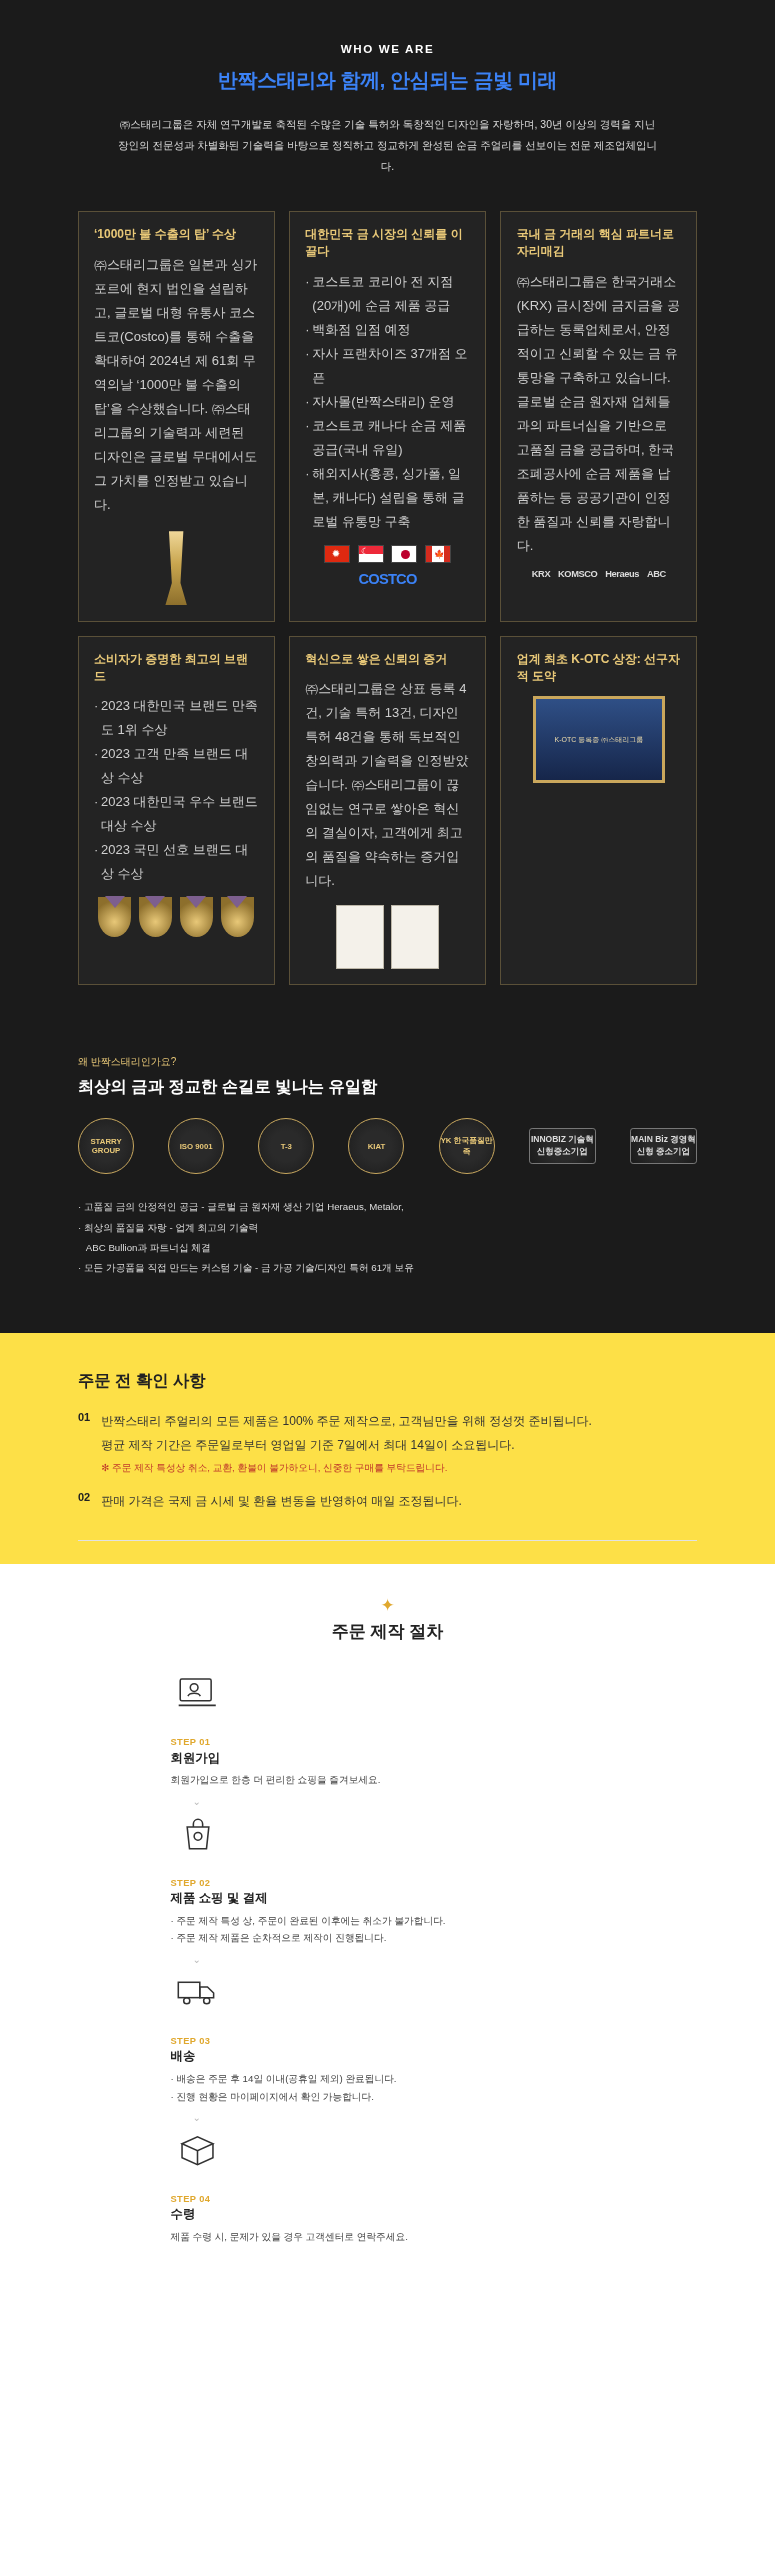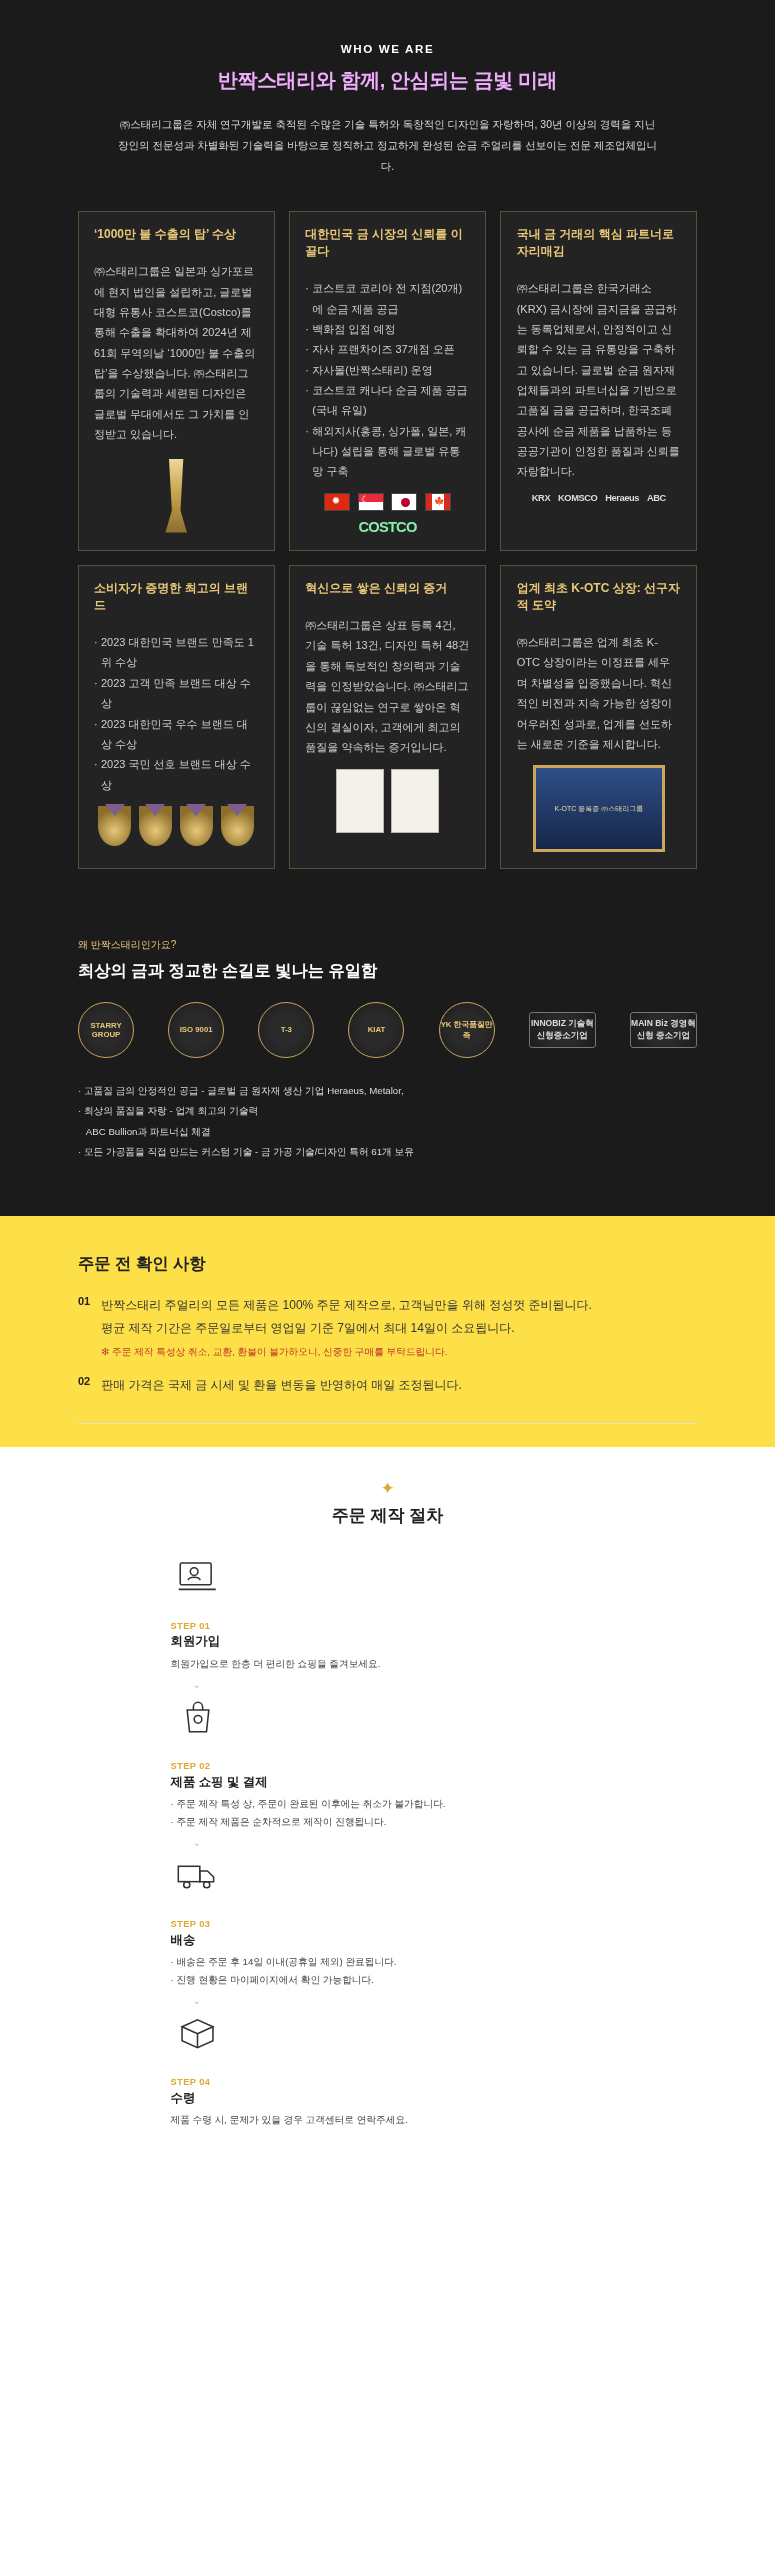--- a/index.html
+++ b/index.html
@@ -18,21 +18,21 @@
   .eyebrow {
     font-size: 11.6px;
     letter-spacing: 1.6px;
     font-weight: bold;
     color: #ffffff;
     margin-bottom: 12.4px;
   }
   .headline {
     font-size: 20px;
     font-weight: bold;
-    color: #f0abfc;
+    color: #3b82f6;
     margin-bottom: 20px;
     letter-spacing: -0.4px;
   }
   .lead {
     font-size: 10.5px;
     line-height: 2.0;
     color: #dddddd;
     max-width: 543px;
     margin: 0 auto 34px auto;
   }
@@ -51,24 +51,23 @@
     position: relative;
     min-height: 147px;
   }
   .card-title {
     font-size: 12px;
     font-weight: bold;
     color: #e8c878;
     margin-bottom: 9.3px;
   }
   .card-body {
-    font-size: 11px;
+    font-size: 13px;
     line-height: 1.85;
     color: #cfcfcf;
-    margin-top: 18px;
   }
   .card-body .bullets { list-style: none; }
   .card-body .bullets li { position: relative; padding-left: 7px; }
   .card-body .bullets li:before {
     content: "·";
     position: absolute;
     left: 0;
     top: 0;
   }
   .card-visual {
@@ -105,21 +104,21 @@
   .flag-jp { background:#fff; }
   .flag-jp:after {
     content:""; position:absolute; width:9.3px; height:9.3px; border-radius:50%;
     background:#bc002d; left:8.5px; top:3.9px;
   }
   .flag-ca { background: linear-gradient(90deg,#d52b1e 25%, #fff 25%, #fff 75%, #d52b1e 75%); }
   .flag-ca:after {
     content:"🍁"; font-size:8.5px; position:absolute; left:8.5px; top:2.3px;
   }
   .costco {
-    font-weight: bold; font-size: 14.7px; color: #86efac; letter-spacing: -0.8px;
+    font-weight: bold; font-size: 14.7px; color: #3b82f6; letter-spacing: -0.8px;
   }
   .logo-chip {
     font-size: 9.3px;
     font-weight: bold;
     color: #dcdcdc;
     letter-spacing: -0.4px;
   }
   .medal {
     width: 33px; height: 40px;
     background: radial-gradient(circle at 50% 62%, #e8c878 0%, #8d6f2c 70%);
@@ -280,21 +279,20 @@
       <div class="card-title">혁신으로 쌓은 신뢰의 증거</div>
       <div class="card-body">㈜스태리그룹은 상표 등록 4건, 기술 특허 13건, 디자인 특허 48건을 통해 독보적인 창의력과 기술력을 인정받았습니다. ㈜스태리그룹이 끊임없는 연구로 쌓아온 혁신의 결실이자, 고객에게 최고의 품질을 약속하는 증거입니다.</div>
       <div class="card-visual">
         <span class="cert"></span>
         <span class="cert"></span>
       </div>
     </div>
 
     <div class="card">
       <div class="card-title">업계 최초 K-OTC 상장: 선구자적 도약</div>
-      <div class="card-body">㈜스태리그룹은 업계 최초 K-OTC 상장이라는 이정표를 세우며 차별성을 입증했습니다. 혁신적인 비전과 지속 가능한 성장이 어우러진 성과로, 업계를 선도하는 새로운 기준을 제시합니다.</div>
       <div class="card-visual">
         <div class="plaque">K-OTC 등록증
 ㈜스태리그룹</div>
       </div>
     </div>
 
   </div>
 </section>
 
 <section class="why-section">

